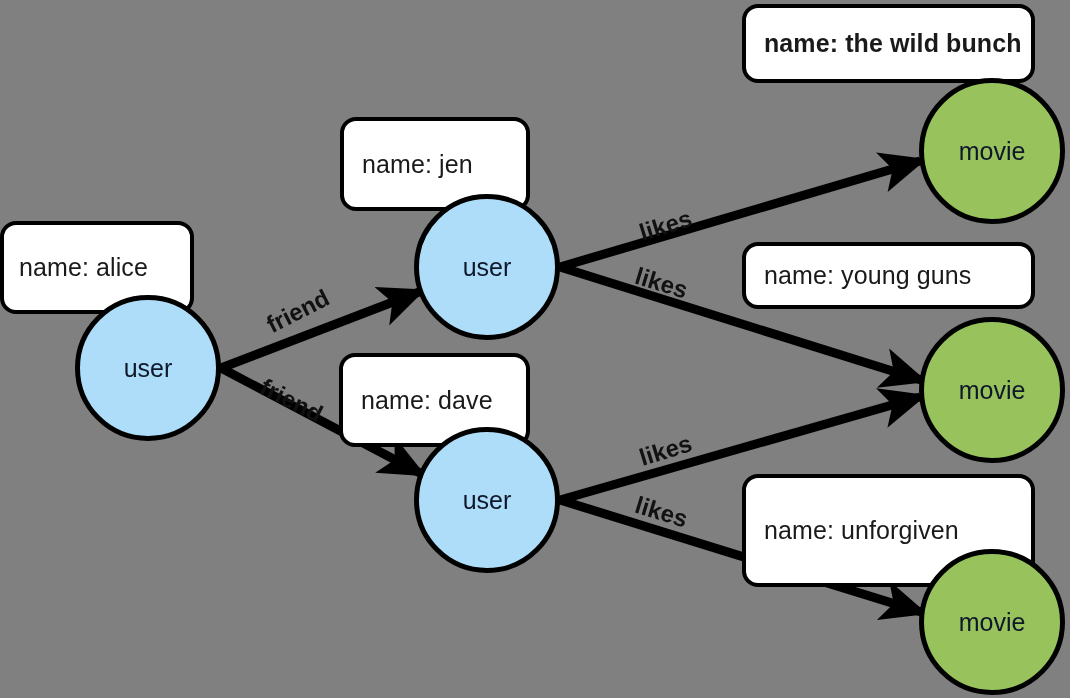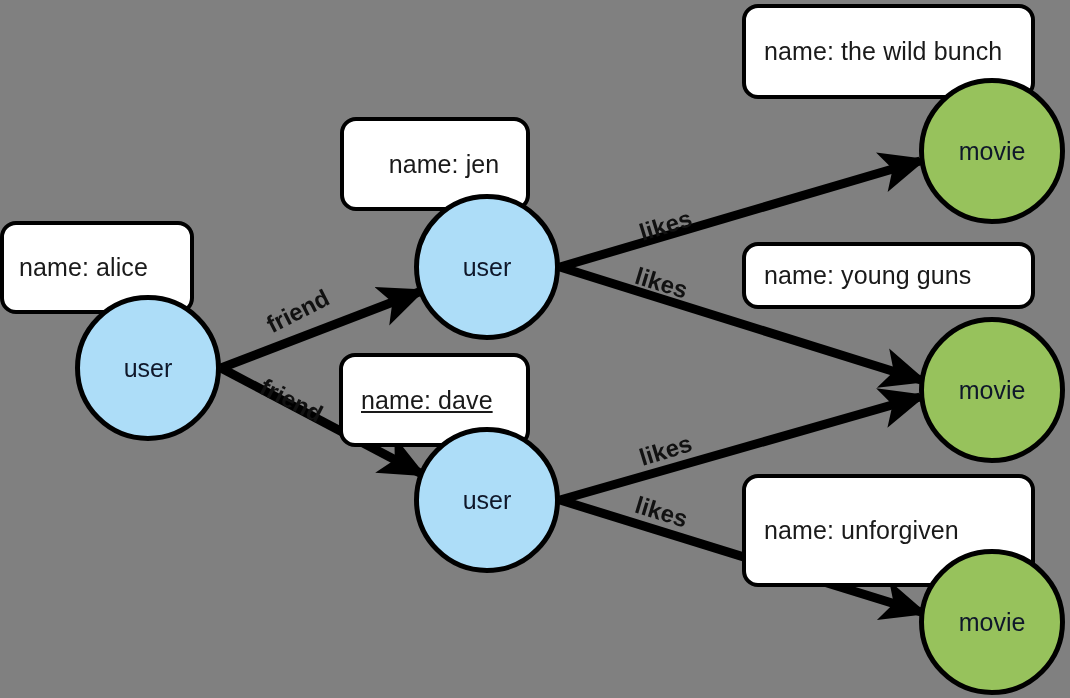--- a/index.html
+++ b/index.html
@@ -79,27 +79,27 @@
       <line x1="560" y1="267" x2="920" y2="161" stroke="#000000" stroke-width="9" marker-end="url(#arrow)"></line>
       <line x1="560" y1="267" x2="921" y2="380" stroke="#000000" stroke-width="9" marker-end="url(#arrow)"></line>
       <line x1="560" y1="500" x2="920" y2="397" stroke="#000000" stroke-width="9" marker-end="url(#arrow)"></line>
       <line x1="560" y1="500" x2="921" y2="612" stroke="#000000" stroke-width="9" marker-end="url(#arrow)"></line>
     </svg>
 
   <div id="boxes">
       <div class="prop-box" style="left: 0px; top: 221px; width: 194px; height: 93px; padding-left: 15px;">
         <span>name: alice</span>
       </div>
-      <div class="prop-box" style="left: 340px; top: 117px; width: 190px; height: 94px; justify-content: center;">
+      <div class="prop-box" style="left: 340px; top: 117px; width: 190px; height: 94px;">
         <span>name: jen</span>
       </div>
-      <div class="prop-box" style="left: 339px; top: 353px; width: 191px; height: 94px; text-decoration: underline;">
+      <div class="prop-box" style="left: 339px; top: 353px; width: 191px; height: 94px;">
         <span>name: dave</span>
       </div>
-      <div class="prop-box" style="left: 742px; top: 4px; width: 293px; height: 95px;">
+      <div class="prop-box" style="left: 742px; top: 4px; width: 293px; height: 79px; font-weight: bold;">
         <span>name: the wild bunch</span>
       </div>
       <div class="prop-box" style="left: 742px; top: 242px; width: 293px; height: 67px;">
         <span>name: young guns</span>
       </div>
       <div class="prop-box" style="left: 742px; top: 474px; width: 293px; height: 113px;">
         <span>name: unforgiven</span>
       </div>
     </div>
   <div id="nodes">

